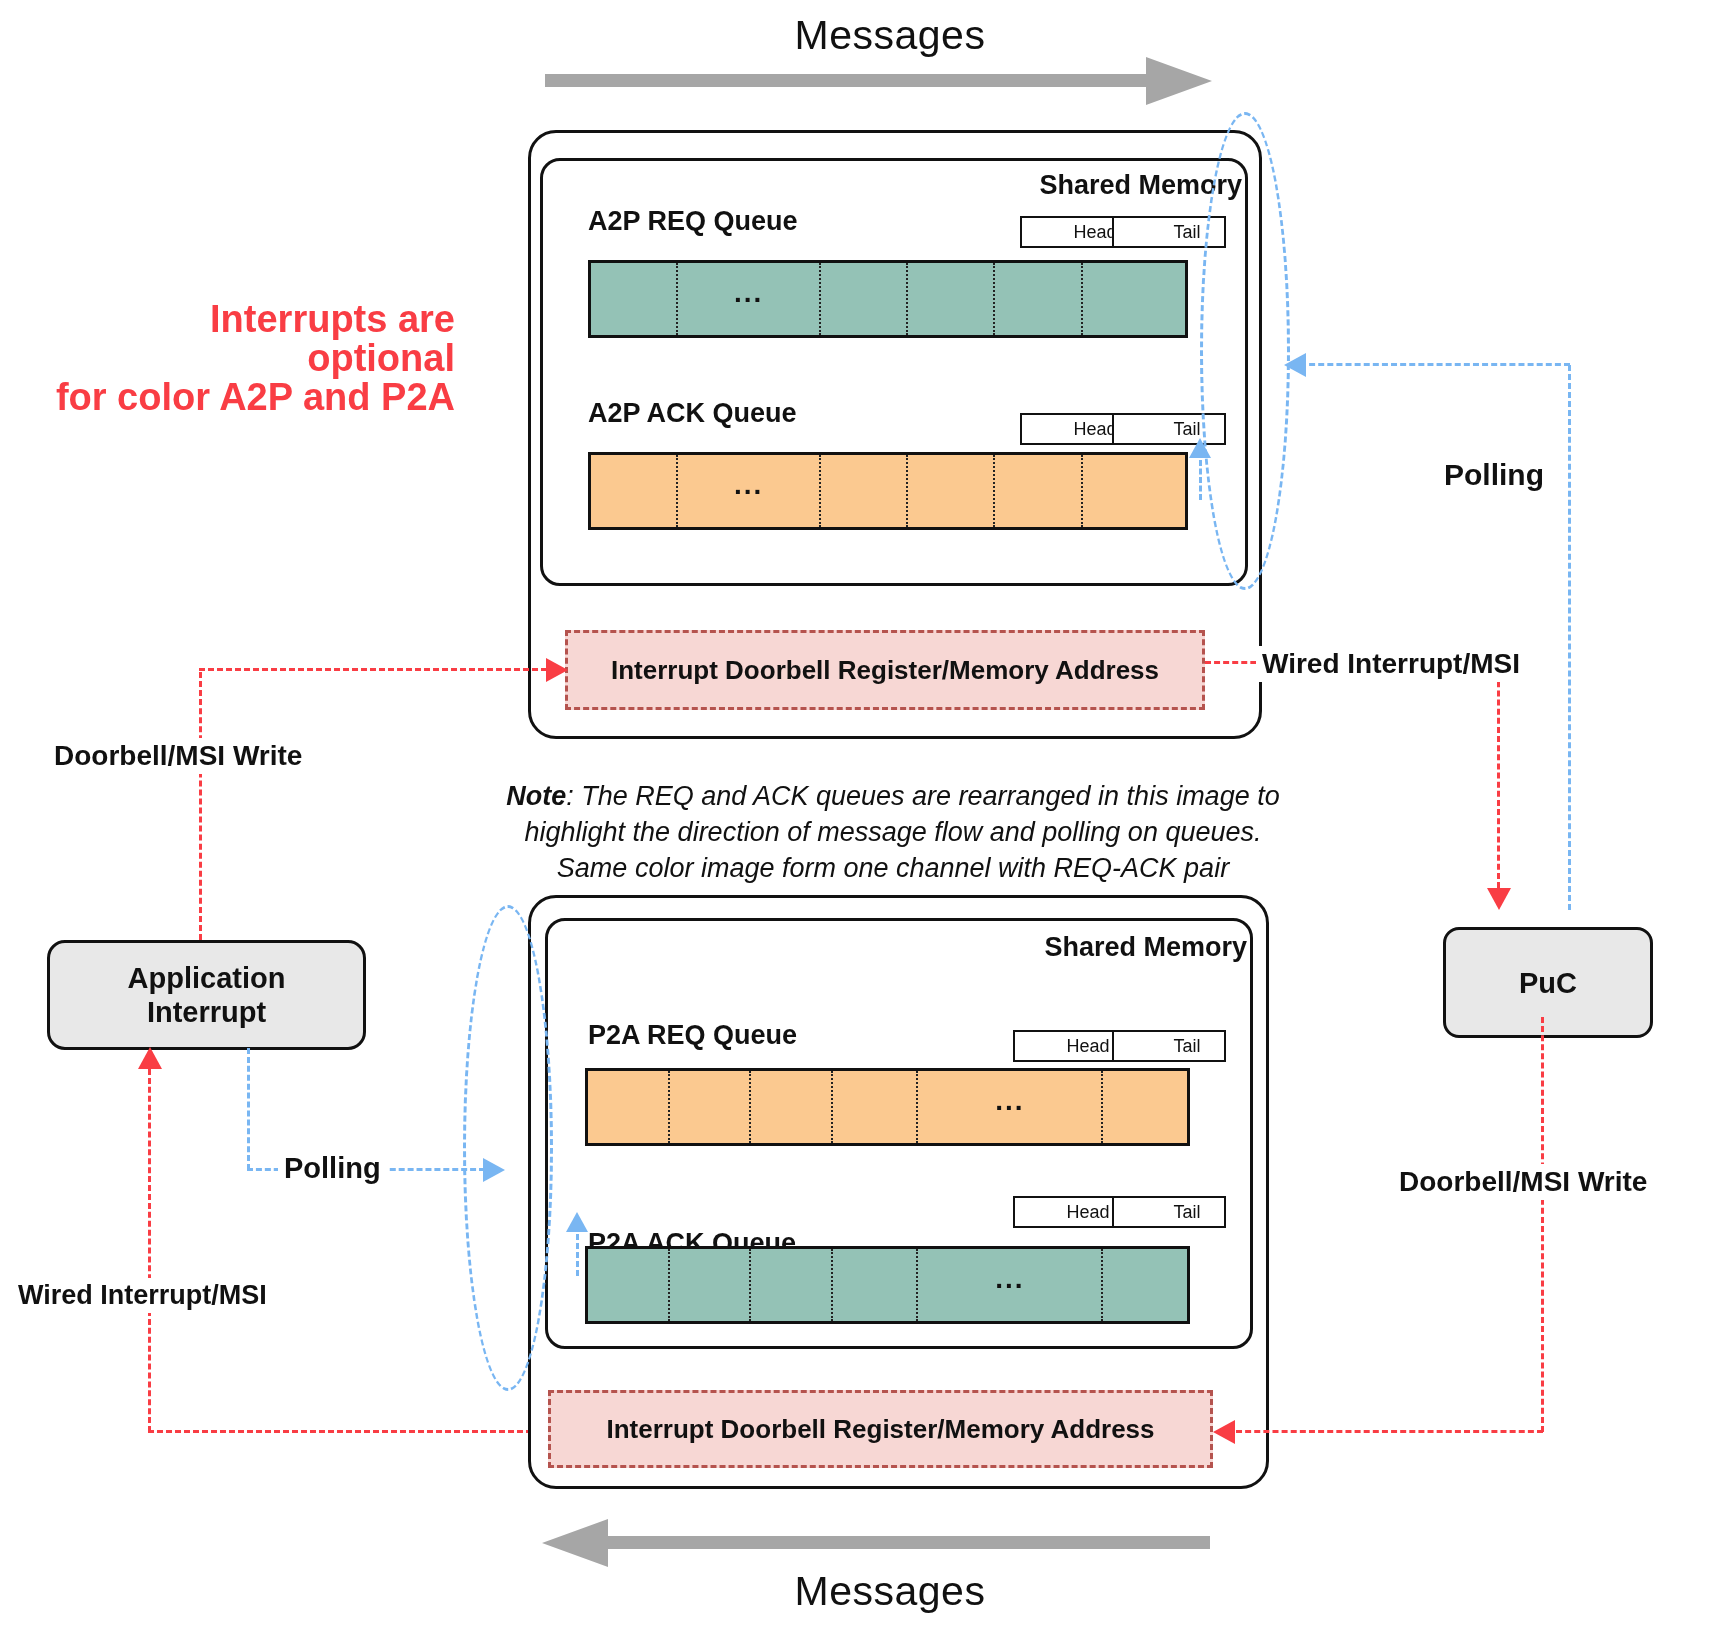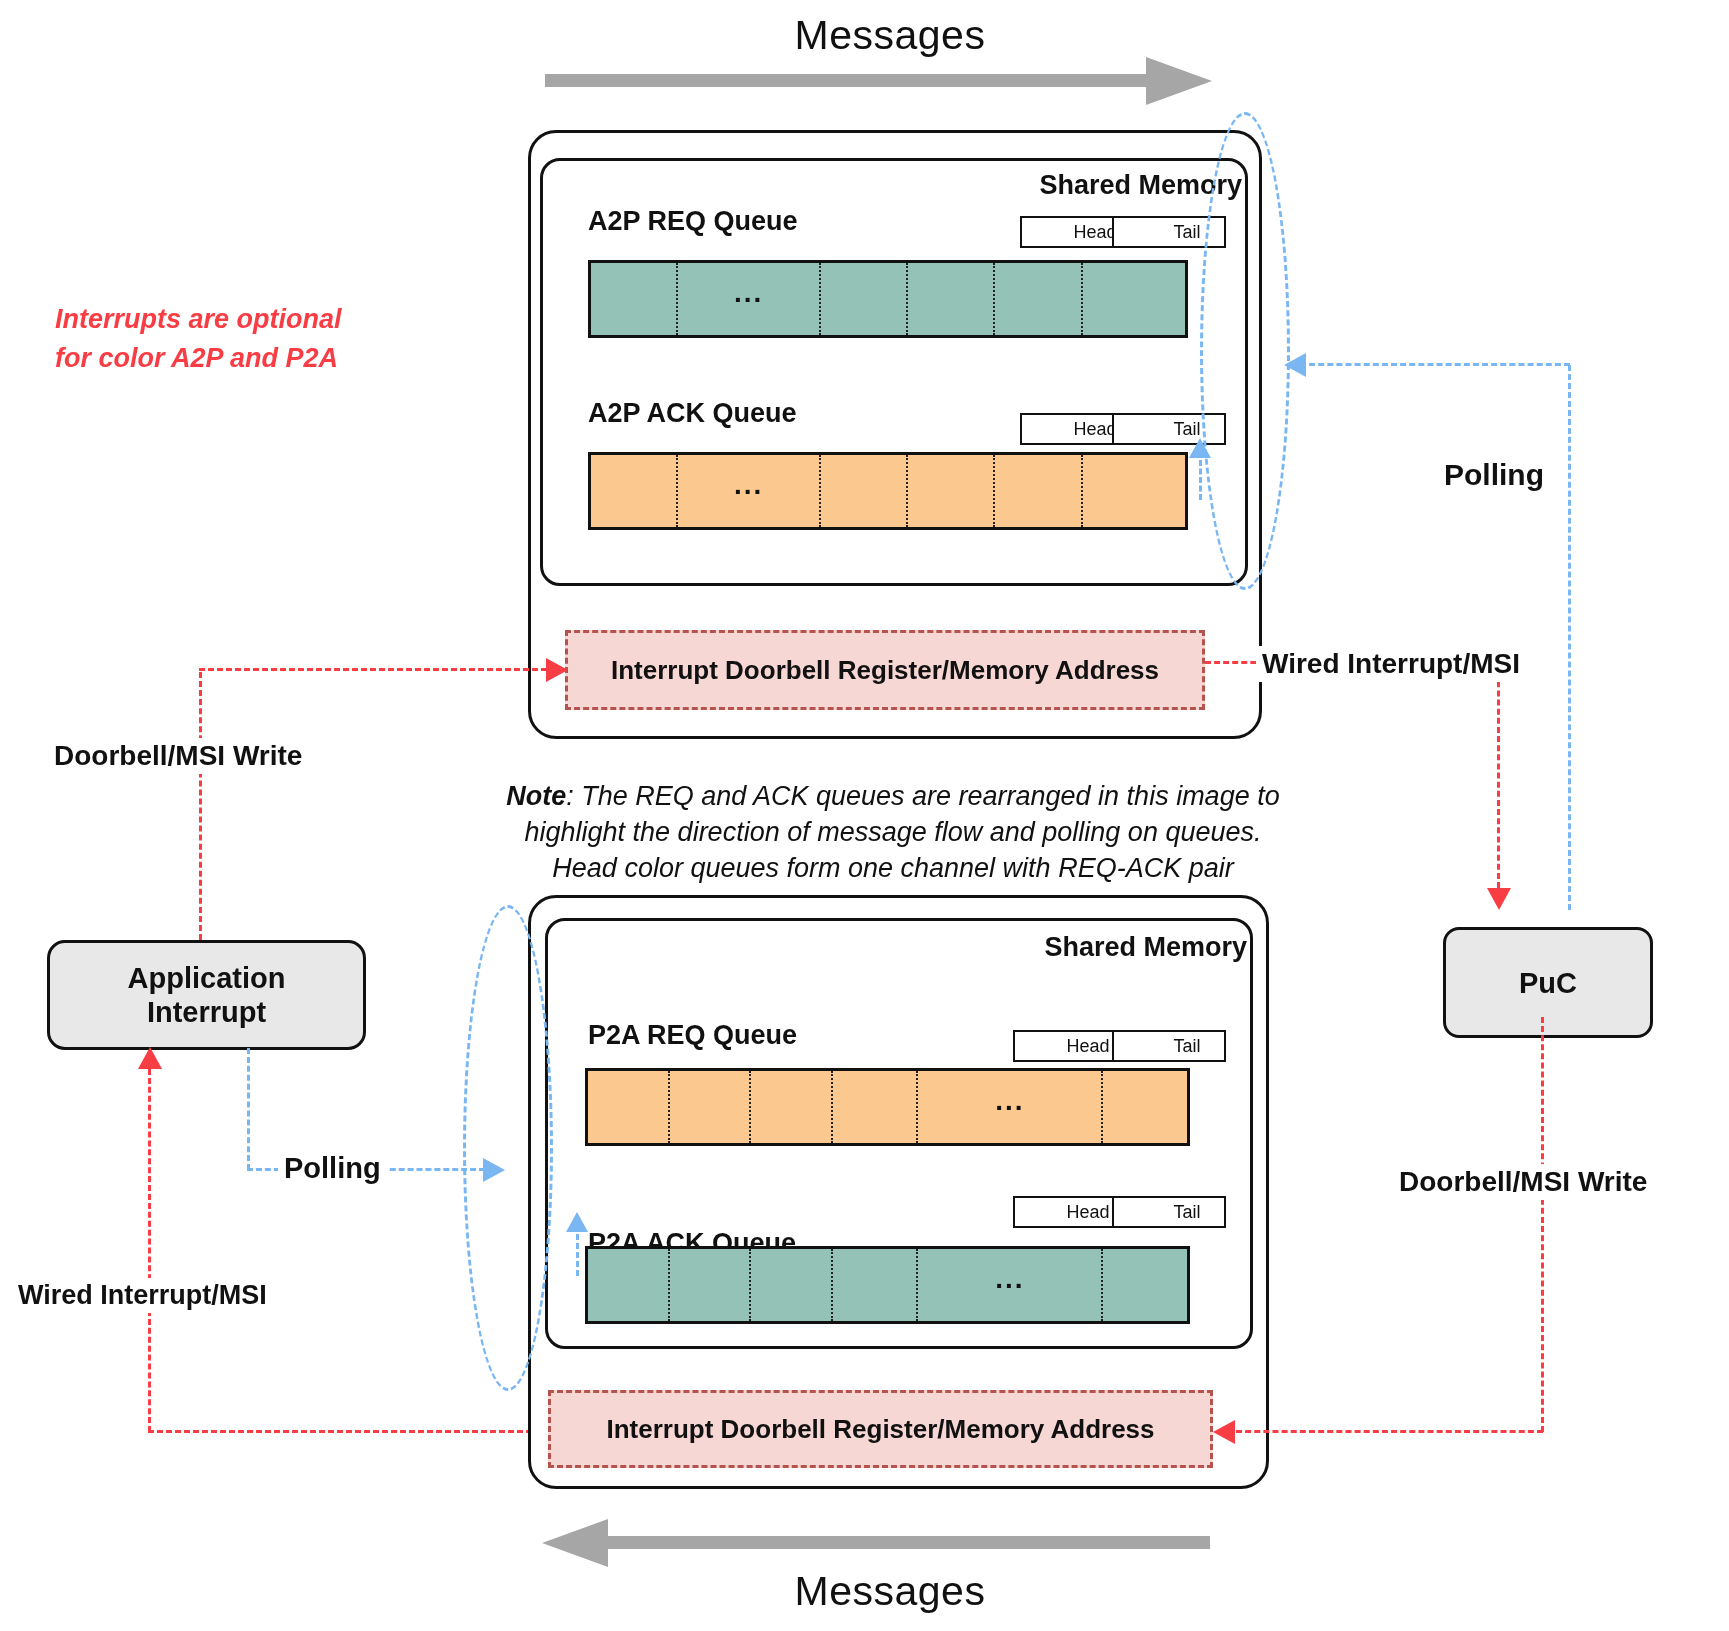--- a/index.html
+++ b/index.html
@@ -45,22 +45,22 @@
   .tri.up-red{border-bottom:22px solid var(--red);border-left:12px solid transparent;border-right:12px solid transparent;}
   .tri.down-red{border-top:22px solid var(--red);border-left:12px solid transparent;border-right:12px solid transparent;}
   .tri.right-blue{border-left:22px solid var(--blue);border-top:12px solid transparent;border-bottom:12px solid transparent;}
   .tri.left-blue{border-right:22px solid var(--blue);border-top:12px solid transparent;border-bottom:12px solid transparent;}
   .tri.up-blue{border-bottom:20px solid var(--blue);border-left:11px solid transparent;border-right:11px solid transparent;}
   .tri.right-gray{border-left:66px solid var(--gray_arrow);border-top:24px solid transparent;border-bottom:24px solid transparent;}
   .tri.left-gray{border-right:66px solid var(--gray_arrow);border-top:24px solid transparent;border-bottom:24px solid transparent;}
   .shaft{position:absolute;height:13px;background:var(--gray_arrow);}
   
   .ann{position:absolute;font-weight:bold;font-size:28px;background:#fff;padding:2px 6px;white-space:nowrap;}
-  .red-note{position:absolute;color:var(--red);font-weight:bold;font-style:italic;font-size:27px;
-            text-align:left;line-height:39px;width:400px;}
+  .red-note{position:absolute;color:var(--red);font-weight:bold;font-size:38px;
+            text-align:right;line-height:39px;width:400px;}
   .center-note{position:absolute;font-style:italic;font-size:27px;line-height:36px;text-align:center;width:930px;}
   .z2{z-index:2;} .z3{z-index:3;}
 </style>
 </head>
 <body>
 
 <div id="canvas">
 
   <div class="abs title" style="left:640px;top:12px;width:500px;">Messages</div>
   <div class="shaft" style="left:545px;top:74px;width:602px;"></div>
@@ -111,21 +111,21 @@
   <div class="ann" style="left:48px;top:738px;">Doorbell/MSI Write</div>
 
   <div class="red-note" style="left:55px;top:300px;">
     <span>Interrupts are optional</span><br>
     <span>for color A2P and P2A</span>
   </div>
 
   <div class="center-note" style="left:428px;top:778px;">
     <span style="font-weight:bold;">Note</span><span>: The REQ and ACK queues are rearranged in this image to</span><br>
     <span>highlight the direction of message flow and polling on queues.</span><br>
-    <span>Head color queues form one channel with REQ-ACK pair</span>
+    <span>Same color image form one channel with REQ-ACK pair</span>
   </div>
 
   <div class="node" style="left:47px;top:940px;width:313px;height:104px;">
     <span>Application</span>
     <span>Interrupt</span>
   </div>
 
   <div class="tri up-red" style="left:138px;top:1047px;"></div>
   <div class="vline-red" style="left:148px;top:1069px;height:363px;"></div>
   <div class="hline-red" style="left:148px;top:1430px;width:402px;"></div>

